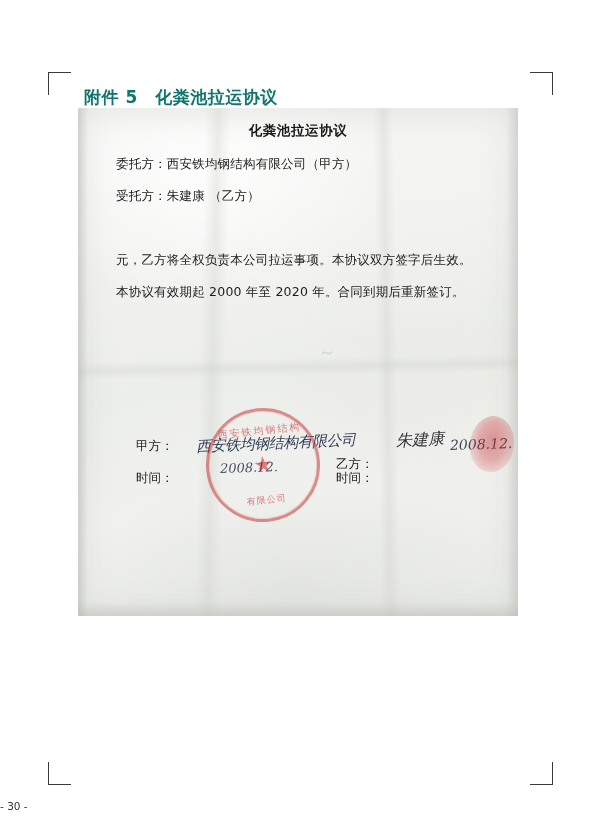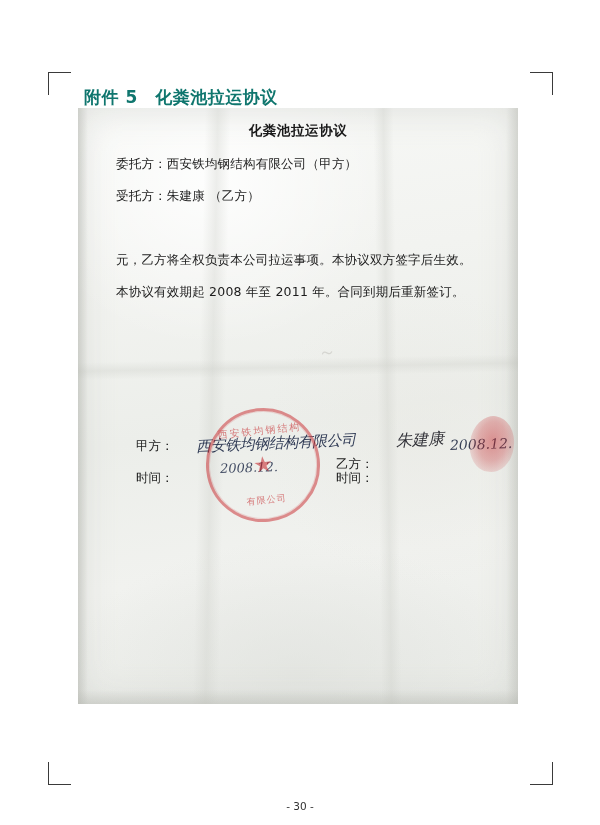--- a/index.html
+++ b/index.html
@@ -40,33 +40,32 @@
     white-space: nowrap;
     margin-left: 26px;
   }
 
   
   .page-number {
     position: absolute;
     left: 0;
     right: 0;
     top: 800px;
-    text-align: center;
     font-family: "DejaVu Sans", sans-serif;
     font-size: 10.5px;
     color: #333;
   }
 
   
   .scan {
     position: absolute;
     left: 78px;
     top: 108px;
     width: 440px;
-    height: 596px;
+    height: 508px;
     background:
       radial-gradient(ellipse 60% 40% at 30% 12%, rgba(255,255,255,0.85), rgba(255,255,255,0) 70%),
       radial-gradient(ellipse 50% 35% at 78% 55%, rgba(233,233,228,0.55), rgba(255,255,255,0) 72%),
       radial-gradient(ellipse 70% 30% at 50% 95%, rgba(224,226,222,0.7), rgba(255,255,255,0) 75%),
       linear-gradient(172deg, #f7f8f6 0%, #f2f3f0 28%, #eceeea 52%, #f1f2ef 74%, #e9ebe7 100%);
     box-shadow: inset 0 0 36px rgba(190,192,186,0.45);
     overflow: hidden;
   }
   
   .crease {
@@ -250,21 +249,21 @@
   <div class="crease crease-h2"></div>
   <div class="edge-shadow-left"></div>
   <div class="edge-shadow-right"></div>
   <div class="edge-shadow-bottom"></div>
 
   <div class="doc-title">化粪池拉运协议</div>
 
   <div class="body-line ln1">委托方：西安铁均钢结构有限公司（甲方）</div>
   <div class="body-line ln2">受托方：朱建康 （乙方）</div>
   <div class="body-line ln4">元，乙方将全权负责本公司拉运事项。本协议双方签字后生效。</div>
-  <div class="body-line ln5">本协议有效期起 2008 年至 2011 年。合同到期后重新签订。</div>
+  <div class="body-line ln5">本协议有效期起 2000 年至 2020 年。合同到期后重新签订。</div>
 
   <div class="ghost ghost-1">～</div>
 
   <div class="sig-label sig-a-name">甲方：</div>
   <div class="sig-label sig-a-time">时间：</div>
   <div class="sig-label sig-b-name">乙方：</div>
   <div class="sig-label sig-b-time">时间：</div>
 
   <div class="handwriting hw-a">西安铁均钢结构有限公司</div>
   <div class="handwriting hw-a-date">2008.12.</div>

